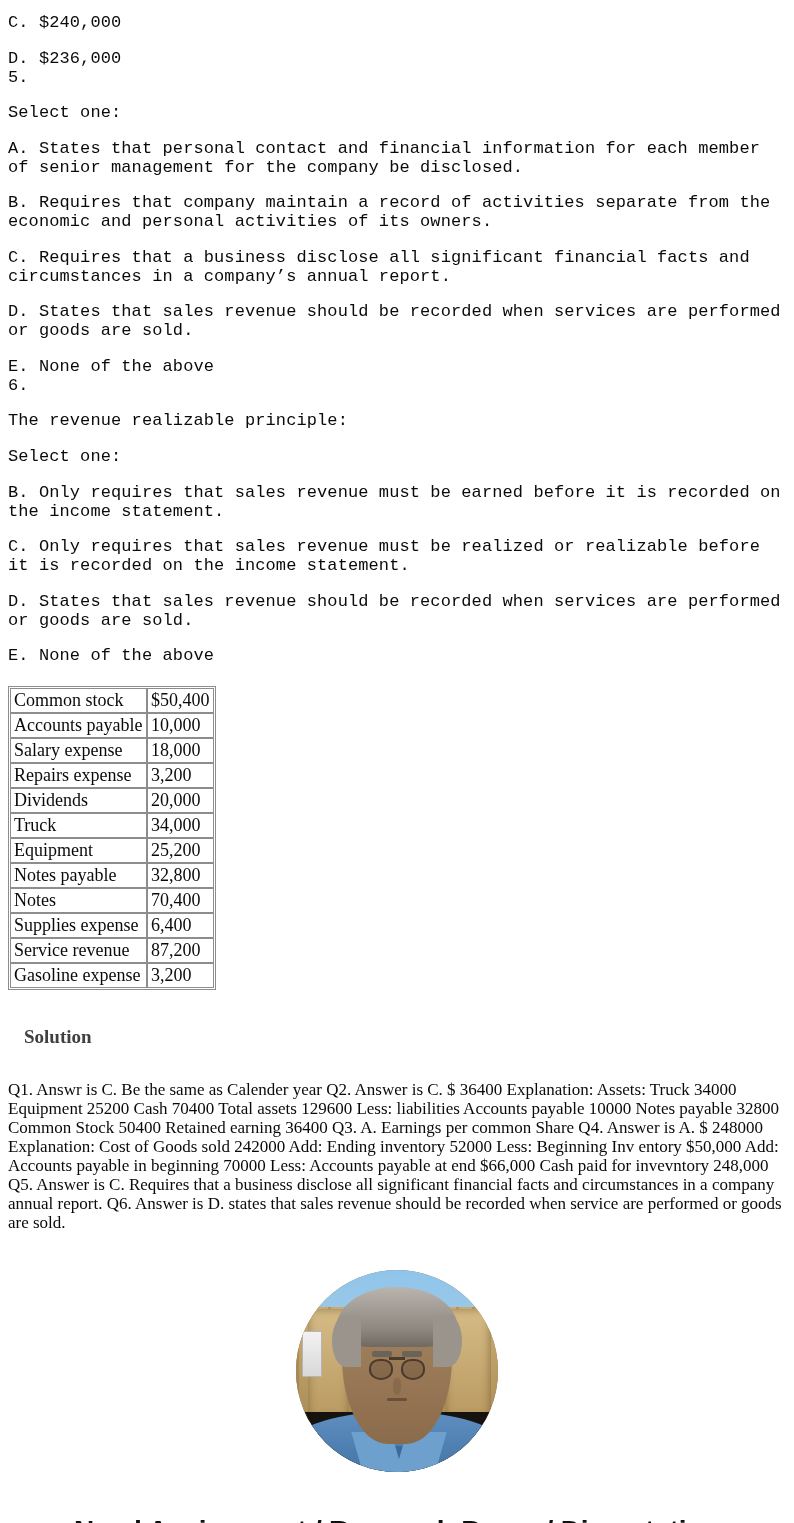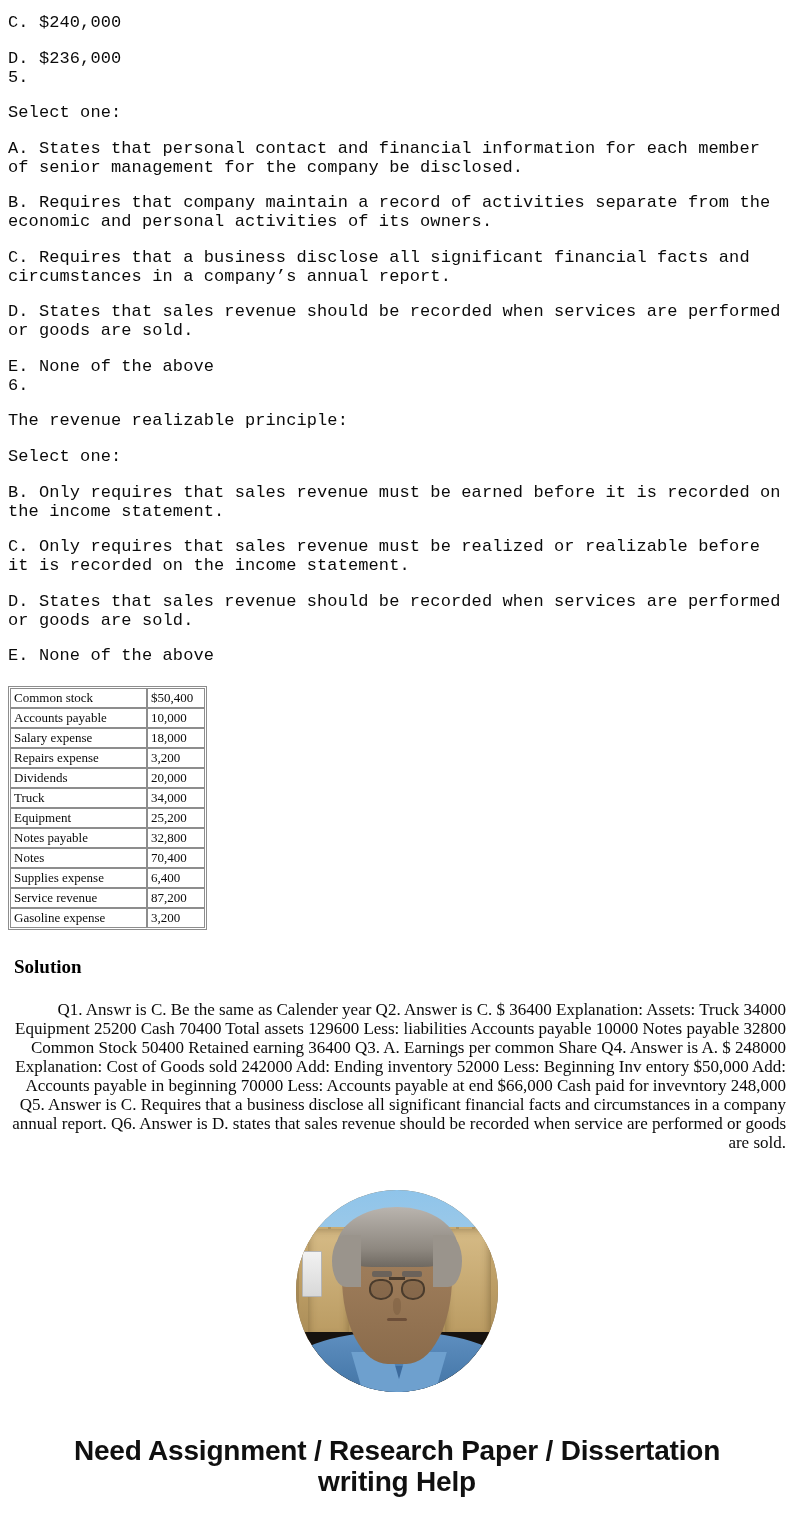--- a/index.html
+++ b/index.html
@@ -42,45 +42,45 @@
     border-collapse: separate;
     border-spacing: 0;
     border: 1px solid #8d8d8d;
     margin: 0;
     padding: 1px;
     background: #ffffff;
     table-layout: fixed;
   }
   table.acct td {
     border: 1px solid #8d8d8d;
-    font-size: 13px;
+    font-size: 18px;
     line-height: 1.0;
     padding: 2px 3px 3px 3px;
     vertical-align: middle;
     white-space: nowrap;
     color: #0a0a0a;
   }
   table.acct td.lbl { width: 129px; }
   table.acct td.val { width: 50px; }
 
   
   h3.solution-head {
     font-size: 19px;
     font-weight: bold;
-    margin: 6px;
+    margin: 16px;
     padding: 0;
     line-height: 1.1;
-    color: #000000;
+    color: #404040;
   }
   p.solution-body {
     font-size: 17px;
     line-height: 1.12;
     margin: 0;
     padding: 0;
-    text-align: right;
+    text-align: left;
     color: #0a0a0a;
   }
 
   
   .photo-wrap {
     width: 100%;
     display: flex;
     justify-content: center;
   }
   .avatar {

